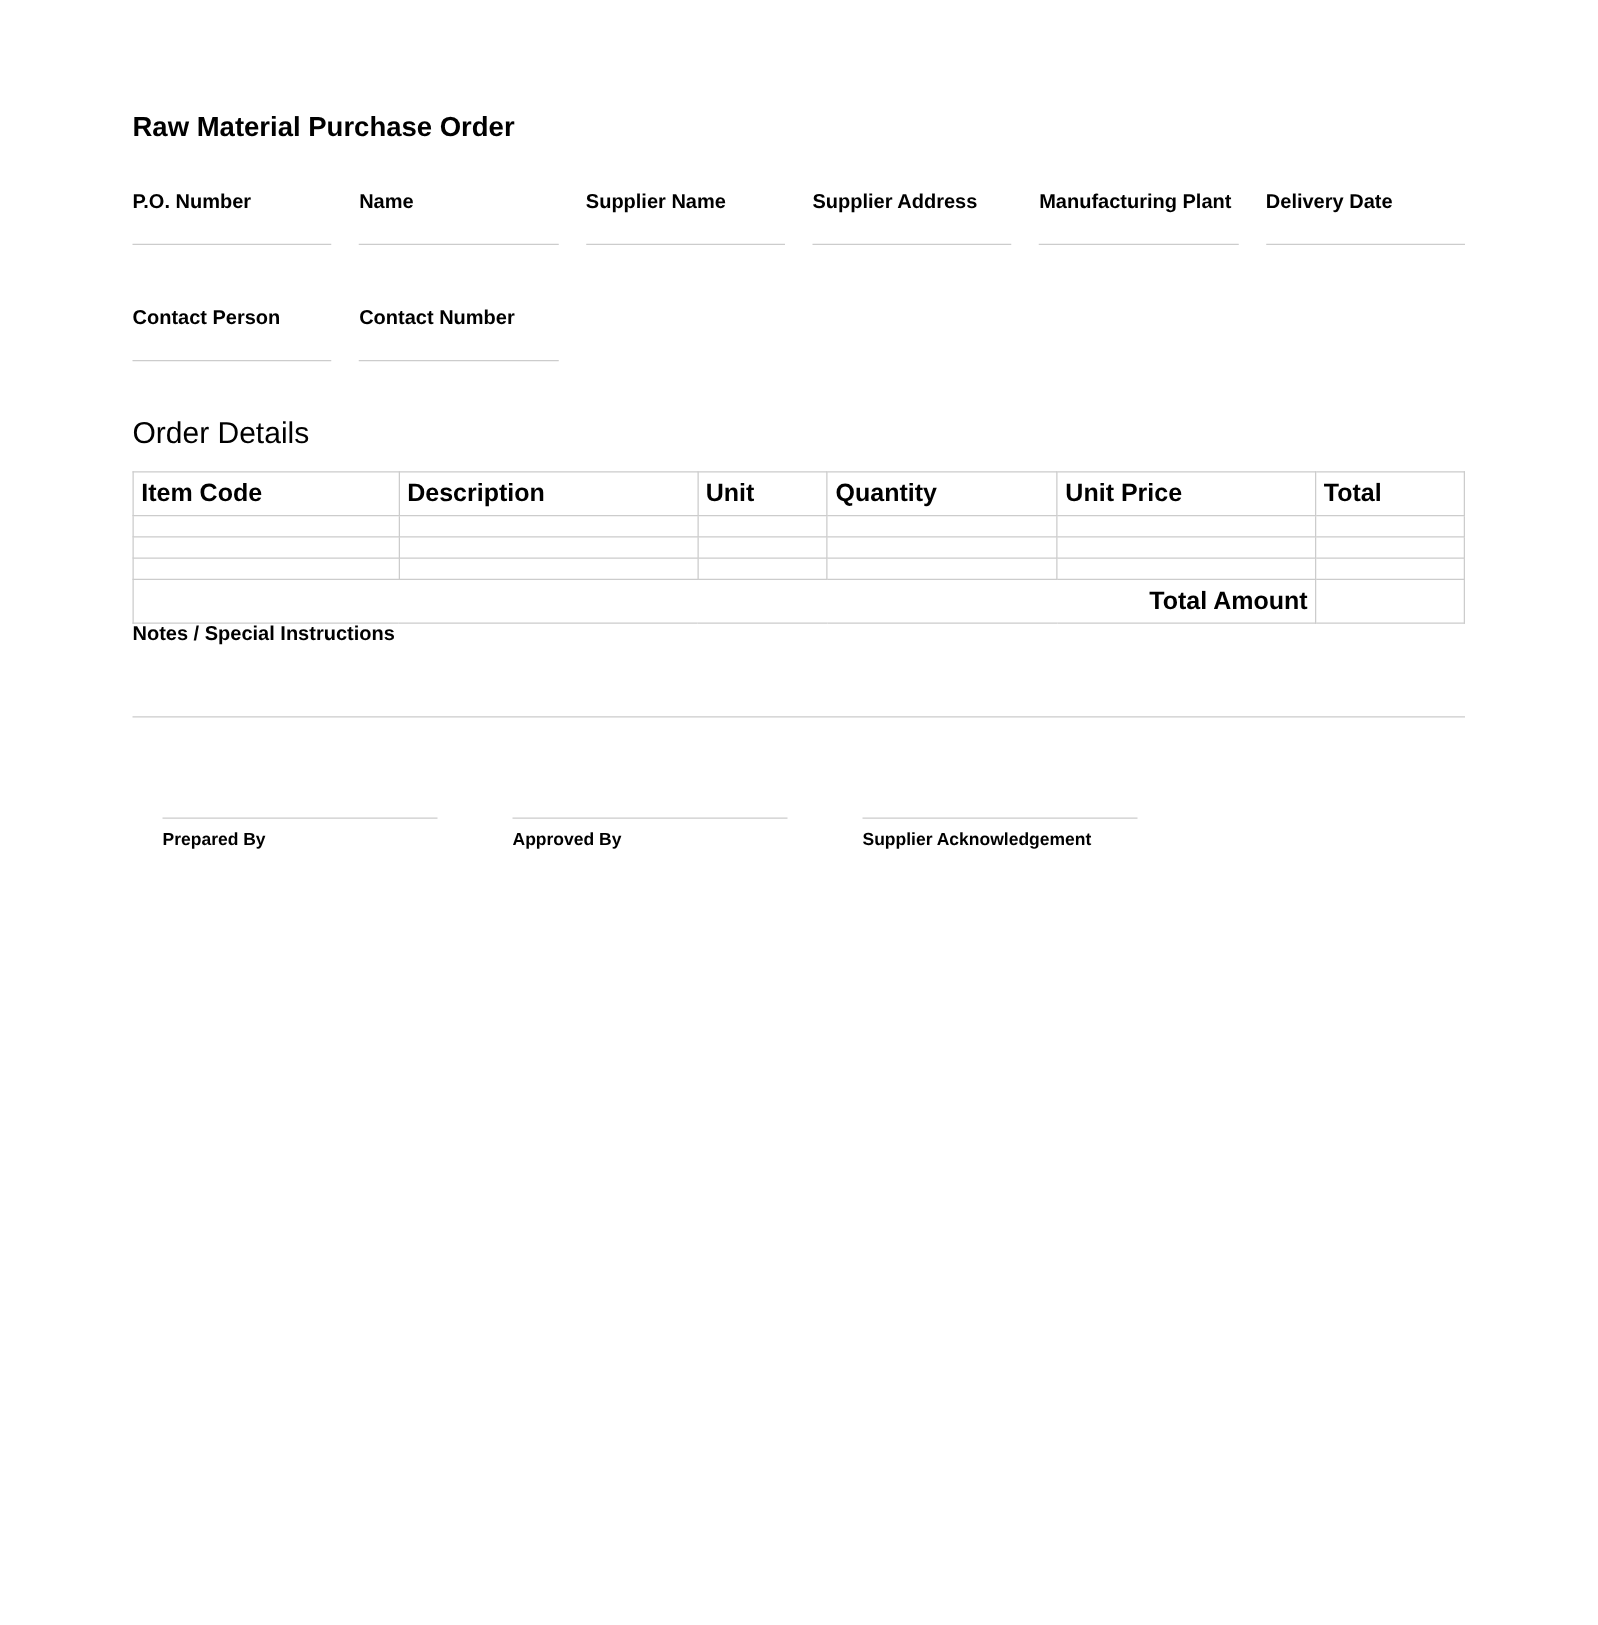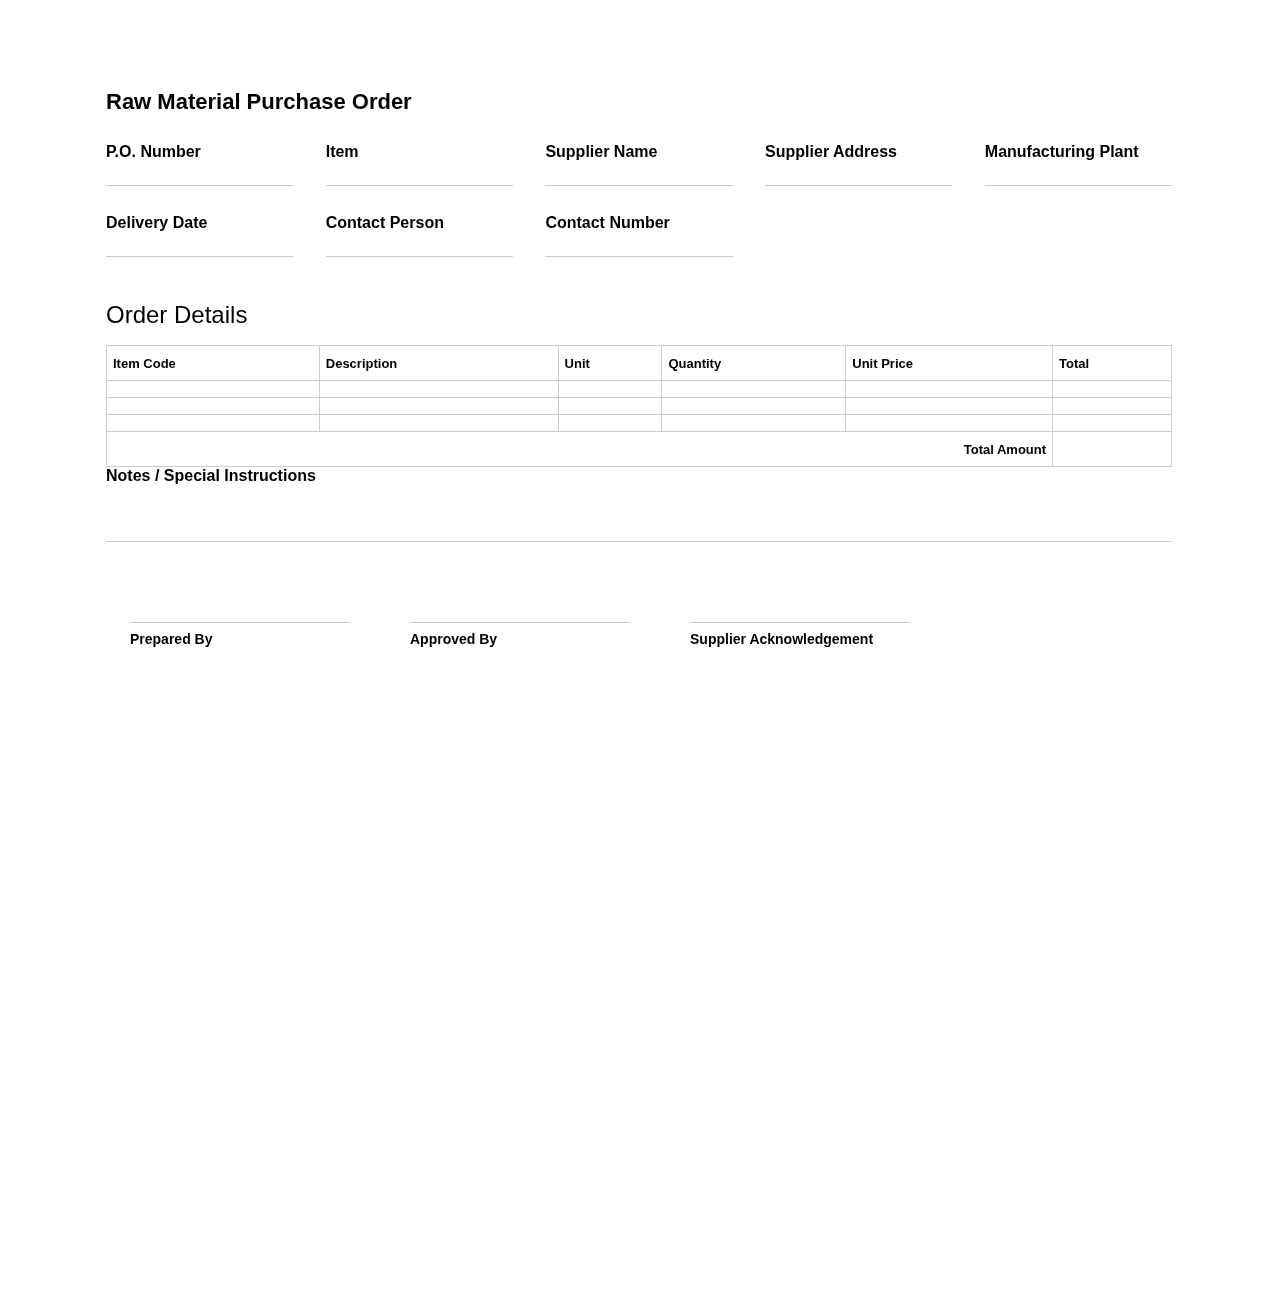--- a/index.html
+++ b/index.html
@@ -16,23 +16,24 @@
       width: 1066px;
     }
     .title {
       font-size: 22px;
       font-weight: bold;
       line-height: 44px;
       height: 44px;
     }
     .fields-grid {
       display: grid;
-      grid-template-columns: repeat(5, 1fr);
+      grid-template-columns: repeat(6, 1fr);
       column-gap: 32.5px;
-      margin-top: 12px;
+      margin-top: 22px;
+      gap: 22px;
     }
     .field {
       height: 71px;
       position: relative;
     }
     .field-label {
       font-size: 16px;
       font-weight: bold;
       line-height: 18px;
       position: absolute;
@@ -50,21 +51,21 @@
     .section-title {
       font-size: 24px;
       font-weight: normal;
       line-height: 28px;
       margin-top: 23px;
     }
     table.order-table {
       margin-top: 16px;
       width: 1066px;
       border-collapse: collapse;
-      font-size: 13px;
+      font-size: 20px;
     }
     table.order-table th,
     table.order-table td {
       border: 1px solid #cccccc;
       padding: 0 6px;
       text-align: left;
     }
     table.order-table th {
       height: 35px;
       font-weight: bold;
@@ -108,21 +109,21 @@
 
 <div class="page">
   <h1 class="title">Raw Material Purchase Order</h1>
 
   <div class="fields-grid">
     <div class="field">
       <div class="field-label">P.O. Number</div>
       <div class="field-line"></div>
     </div>
     <div class="field">
-      <div class="field-label">Item</div>
+      <div class="field-label">Name</div>
       <div class="field-line"></div>
     </div>
     <div class="field">
       <div class="field-label">Supplier Name</div>
       <div class="field-line"></div>
     </div>
     <div class="field">
       <div class="field-label">Supplier Address</div>
       <div class="field-line"></div>
     </div>

